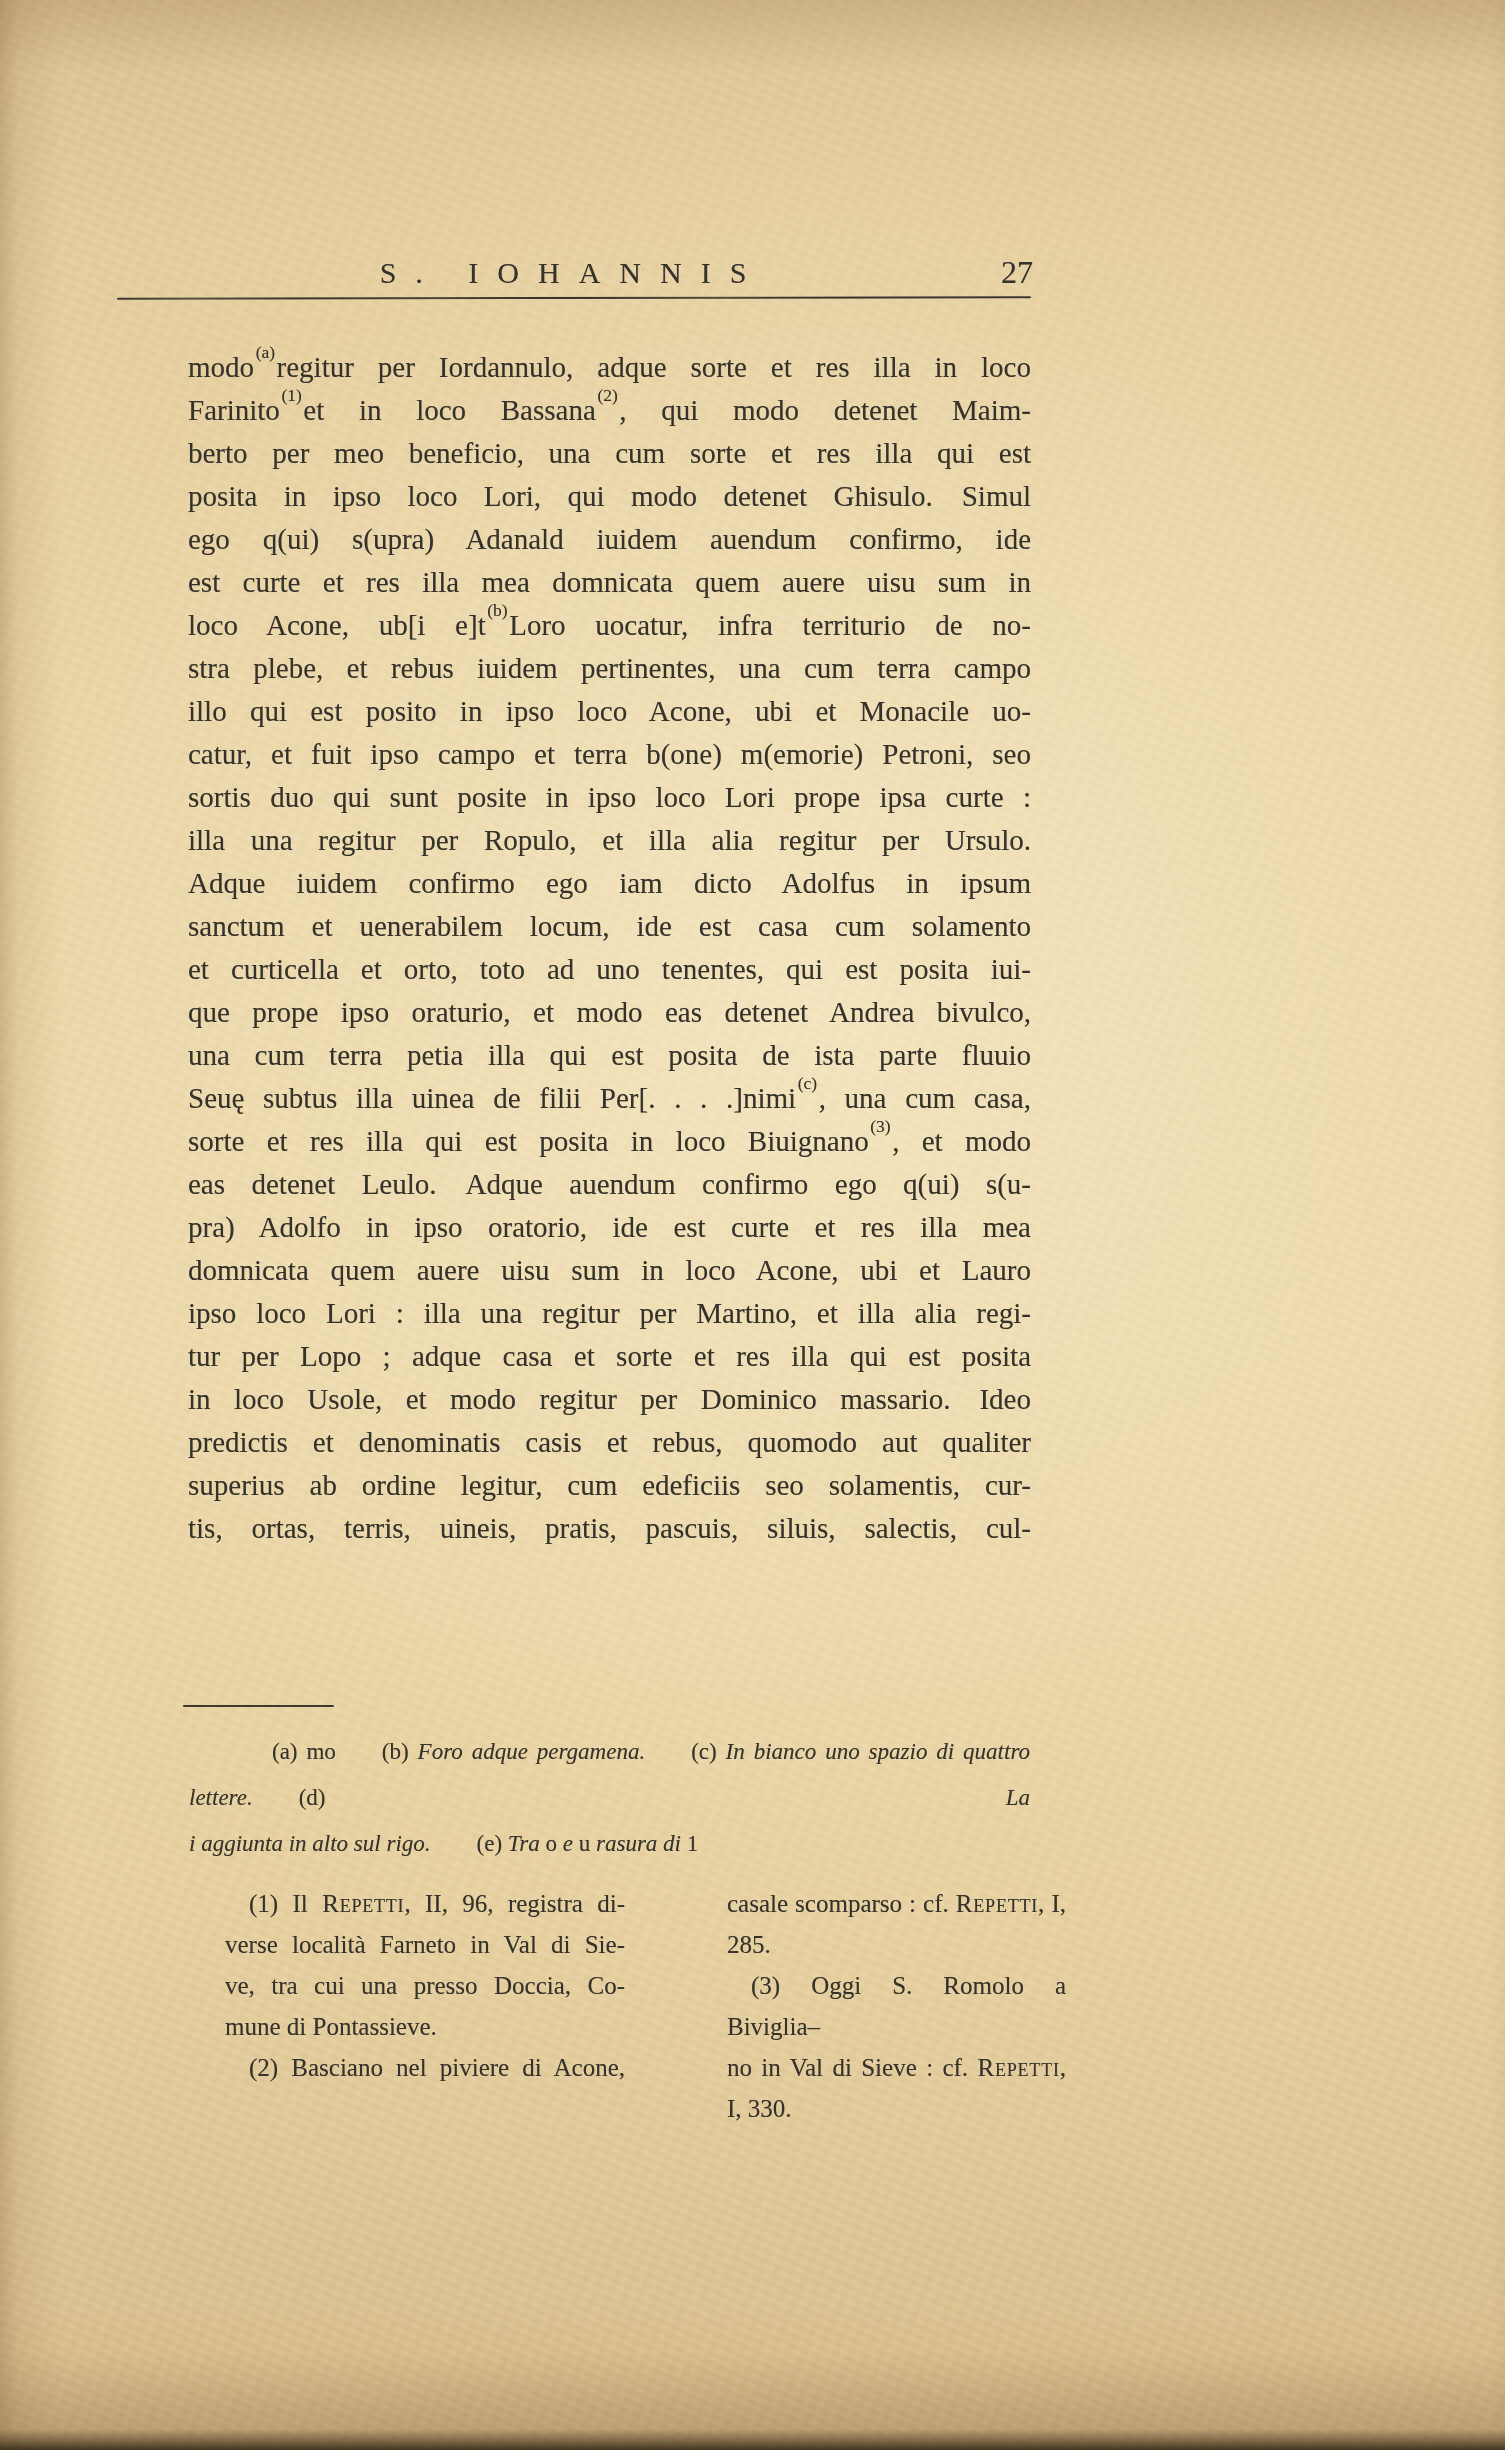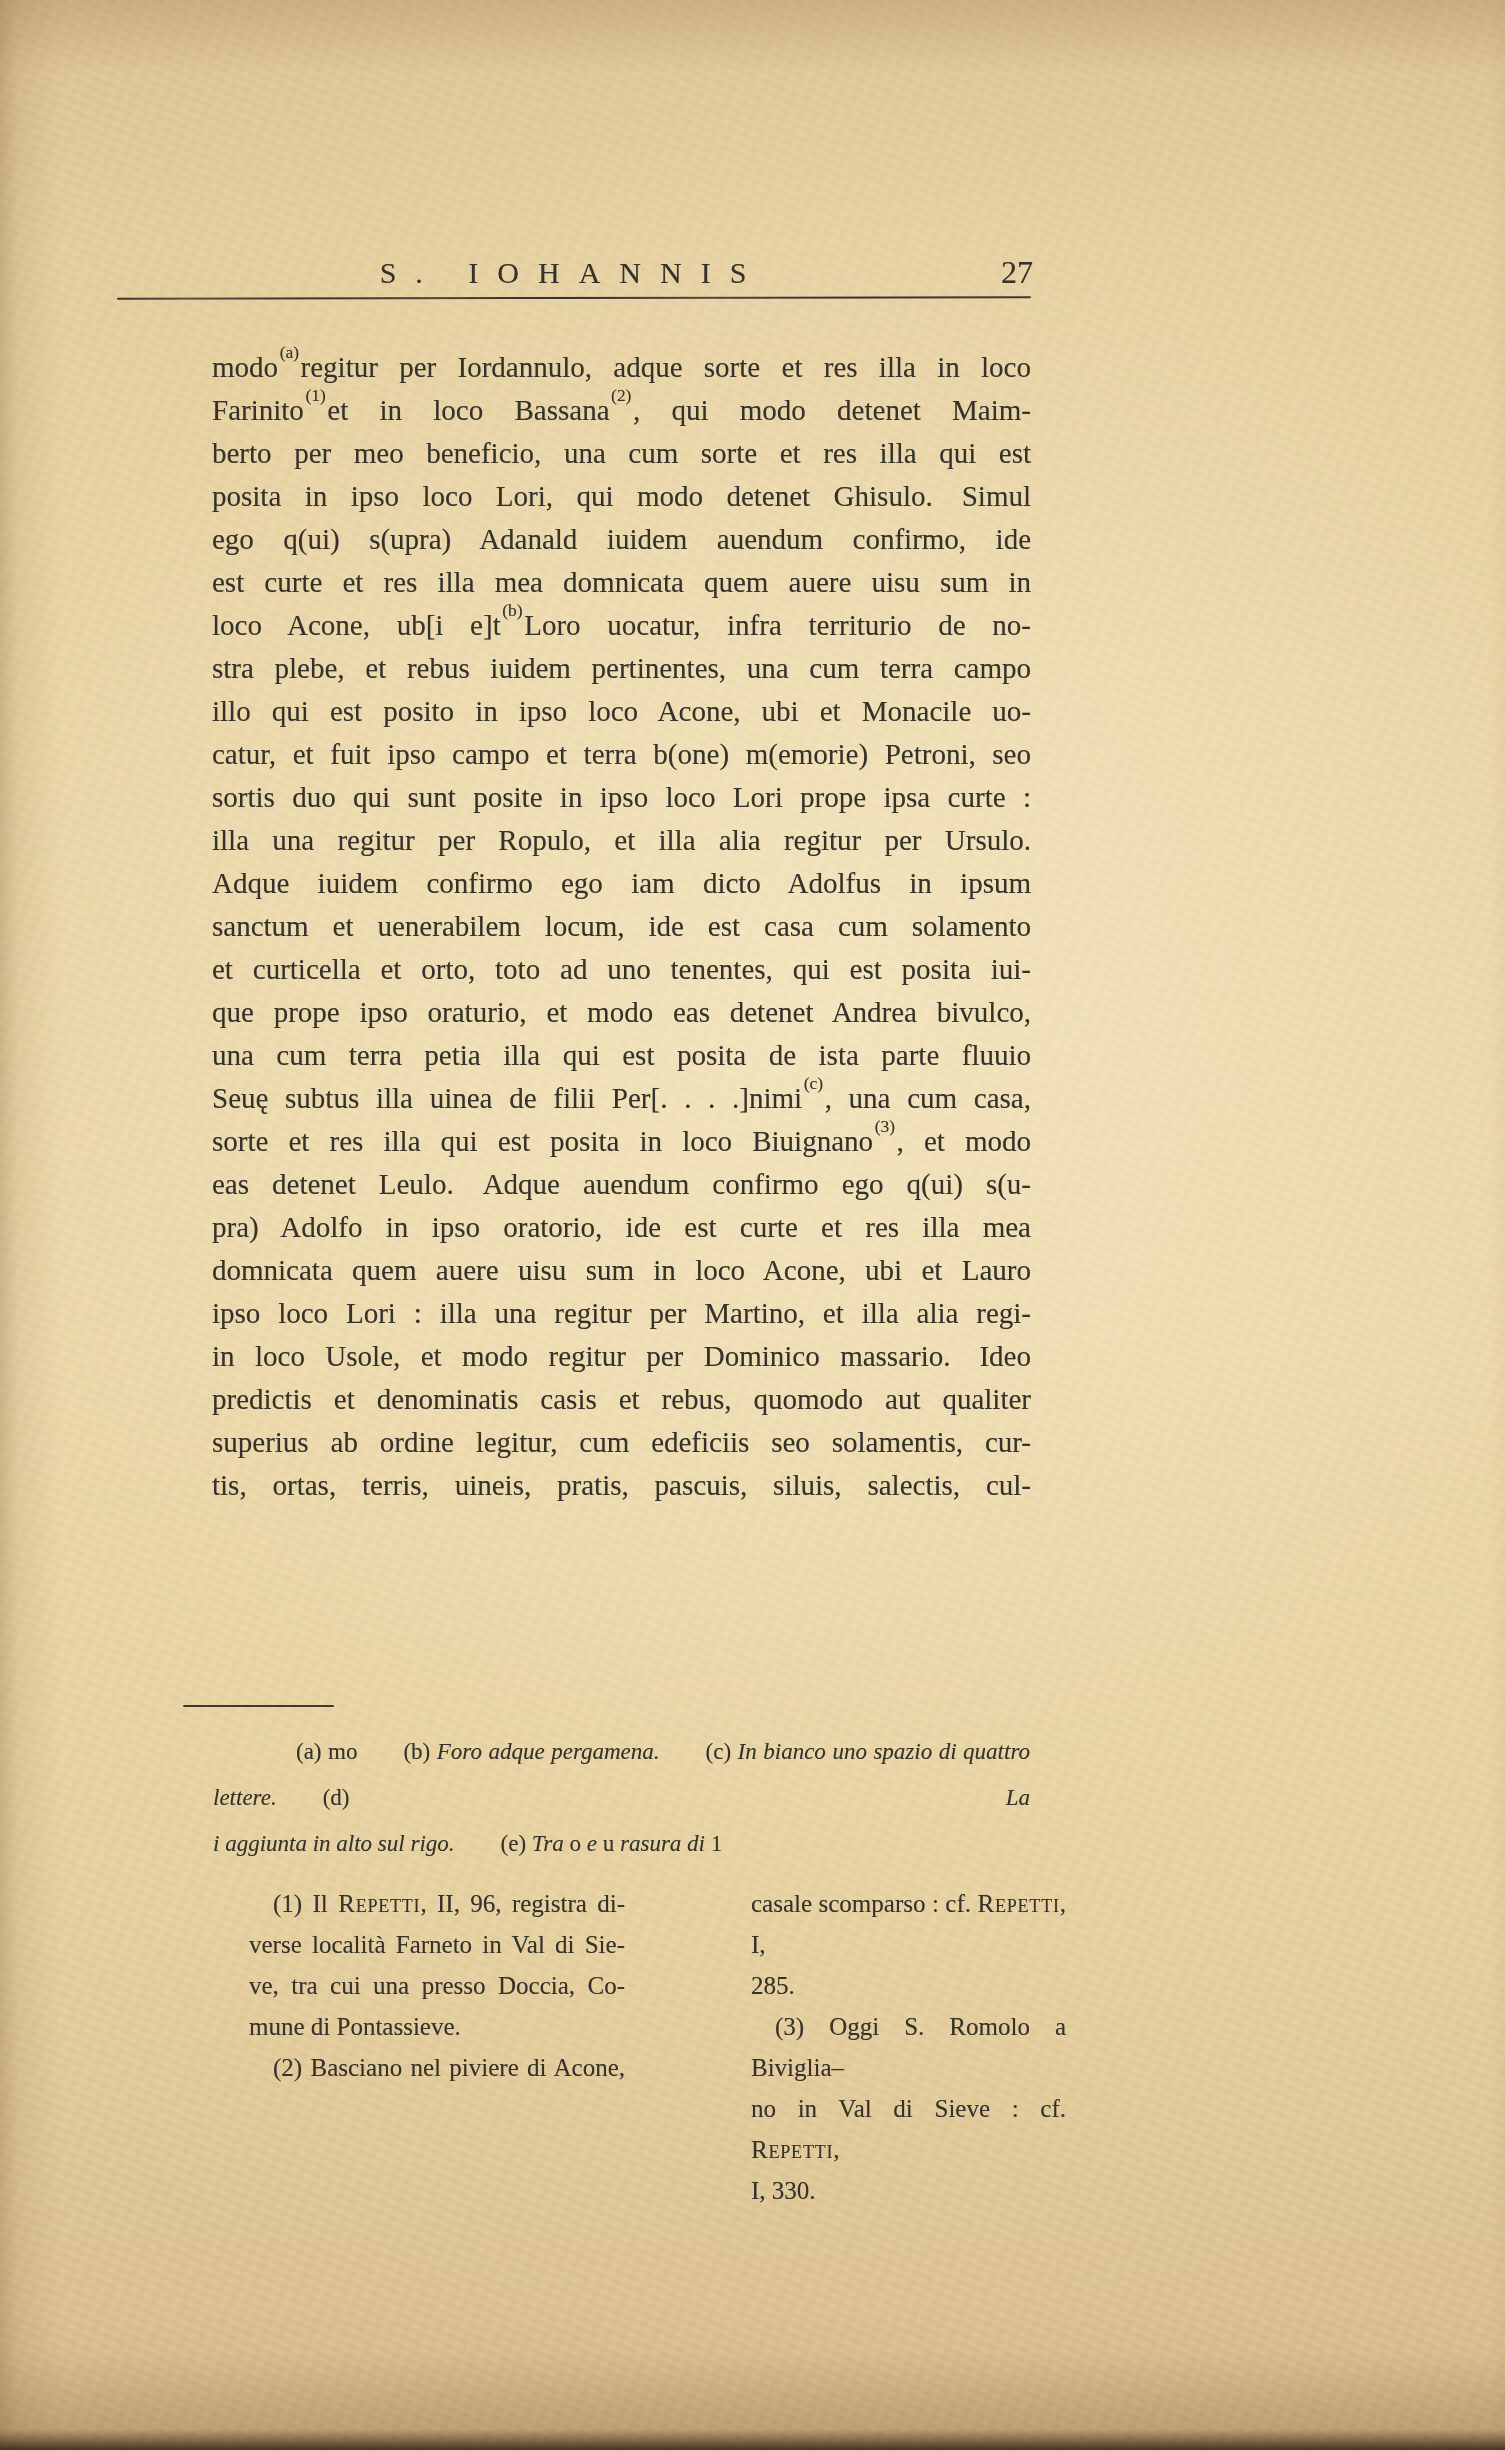--- a/index.html
+++ b/index.html
@@ -47,21 +47,21 @@
     position:absolute;top:1705px;left:183px;width:151px;height:2.4px;
     background:var(--rule,#3f3a31);border-radius:1.6px;
   }
   .apparatus{
     position:absolute;left:189px;top:1729px;width:841px;
     font-size:23px;line-height:46px;
   }
   .fncol{position:absolute;top:1883px;font-size:25px;line-height:41px;}
   .fncol-left{left:225px;width:400px;}
   .fncol-right{left:727px;width:339px;}
-  .line{text-align:left;margin-left:24px;}
+  .line{text-align:left;}
   .line.j{text-align:justify;text-align-last:justify;}
   .apparatus .line.ind{text-indent:83px;}
   .fncol .line.ind{text-indent:24px;}
   sup.fnmark{
     font-size:0.60em;line-height:0;position:relative;top:-0.48em;
     margin:0 1.6px 0 1.6px;letter-spacing:0;
   }
   .it{font-style:italic;}
   .sc{font-variant:small-caps;letter-spacing:0.8px;}
 </style>
@@ -90,20 +90,21 @@
       <div class="line j">sanctum et uenerabilem locum, ide est casa cum solamento</div>
       <div class="line j">et curticella et orto, toto ad uno tenentes, qui est posita iui-</div>
       <div class="line j">que prope ipso oraturio, et modo eas detenet Andrea bivulco,</div>
       <div class="line j">una cum terra petia illa qui est posita de ista parte fluuio</div>
       <div class="line j">Seuę subtus illa uinea de filii Per[.&nbsp;.&nbsp;.&nbsp;.]nimi<sup class="fnmark">(c)</sup>, una cum casa,</div>
       <div class="line j">sorte et res illa qui est posita in loco Biuignano<sup class="fnmark">(3)</sup>, et modo</div>
       <div class="line j">eas detenet Leulo. Adque auendum confirmo ego q(ui) s(u-</div>
       <div class="line j">pra) Adolfo in ipso oratorio, ide est curte et res illa mea</div>
       <div class="line j">domnicata quem auere uisu sum in loco Acone, ubi et Lauro</div>
       <div class="line j">ipso loco Lori : illa una regitur per Martino, et illa alia regi-</div>
+      <div class="line j">tur per Lopo ; adque casa et sorte et res illa qui est posita</div>
       <div class="line j">in loco Usole, et modo regitur per Dominico massario. Ideo</div>
       <div class="line j">predictis et denominatis casis et rebus, quomodo aut qualiter</div>
       <div class="line j">superius ab ordine legitur, cum edeficiis seo solamentis, cur-</div>
       <div class="line j">tis, ortas, terris, uineis, pratis, pascuis, siluis, salectis, cul-</div>
     </div>
 
   <div class="foot-rule"></div>
 
   <div class="apparatus">
       <div class="line j ind">(a) mo  (b) <span class="it">Foro adque pergamena.</span>  (c) <span class="it">In bianco uno spazio di quattro lettere.</span>  (d) <span class="it">La</span></div>

